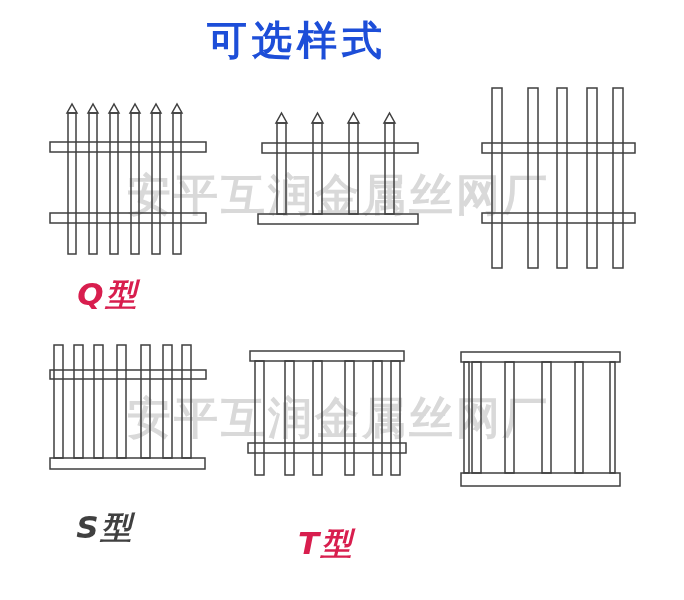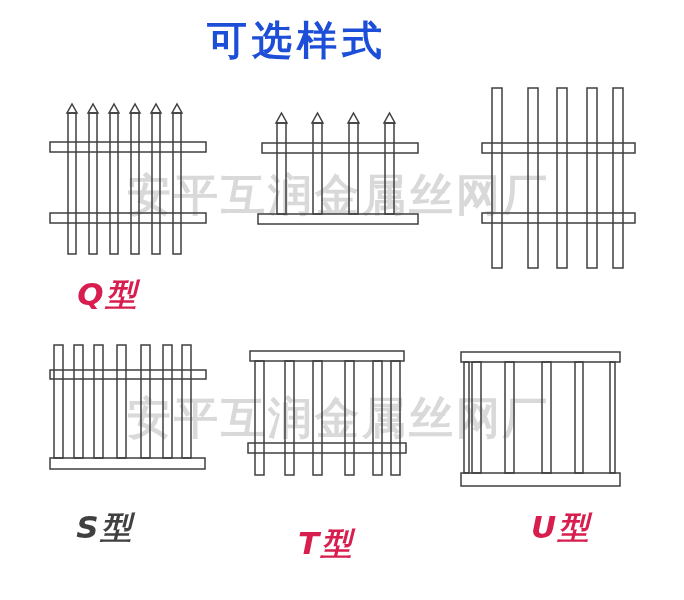--- a/index.html
+++ b/index.html
@@ -120,15 +120,14 @@
         <rect x="575" y="362" width="8" height="111" fill="none" stroke="#3f3f3f" stroke-width="1.5"></rect>
         <rect x="610" y="362" width="5" height="111" fill="none" stroke="#3f3f3f" stroke-width="1.5"></rect>
         <rect x="461" y="352" width="159" height="10" fill="none" stroke="#3f3f3f" stroke-width="1.5"></rect>
         <rect x="461" y="473" width="159" height="13" fill="none" stroke="#3f3f3f" stroke-width="1.5"></rect>
       </g>
     </svg>
 
   <div class="type-label lbl-q" style="color: rgb(216, 30, 78);">Q型</div>
   <div class="type-label lbl-s" style="color: #404040;">S型</div>
   <div class="type-label lbl-t" style="color: rgb(216, 30, 78);">T型</div>
-  <div class="type-label lbl-u" style="color: rgb(216, 30, 78);">U型</div>
 
 </div>
 
 </body></html>

